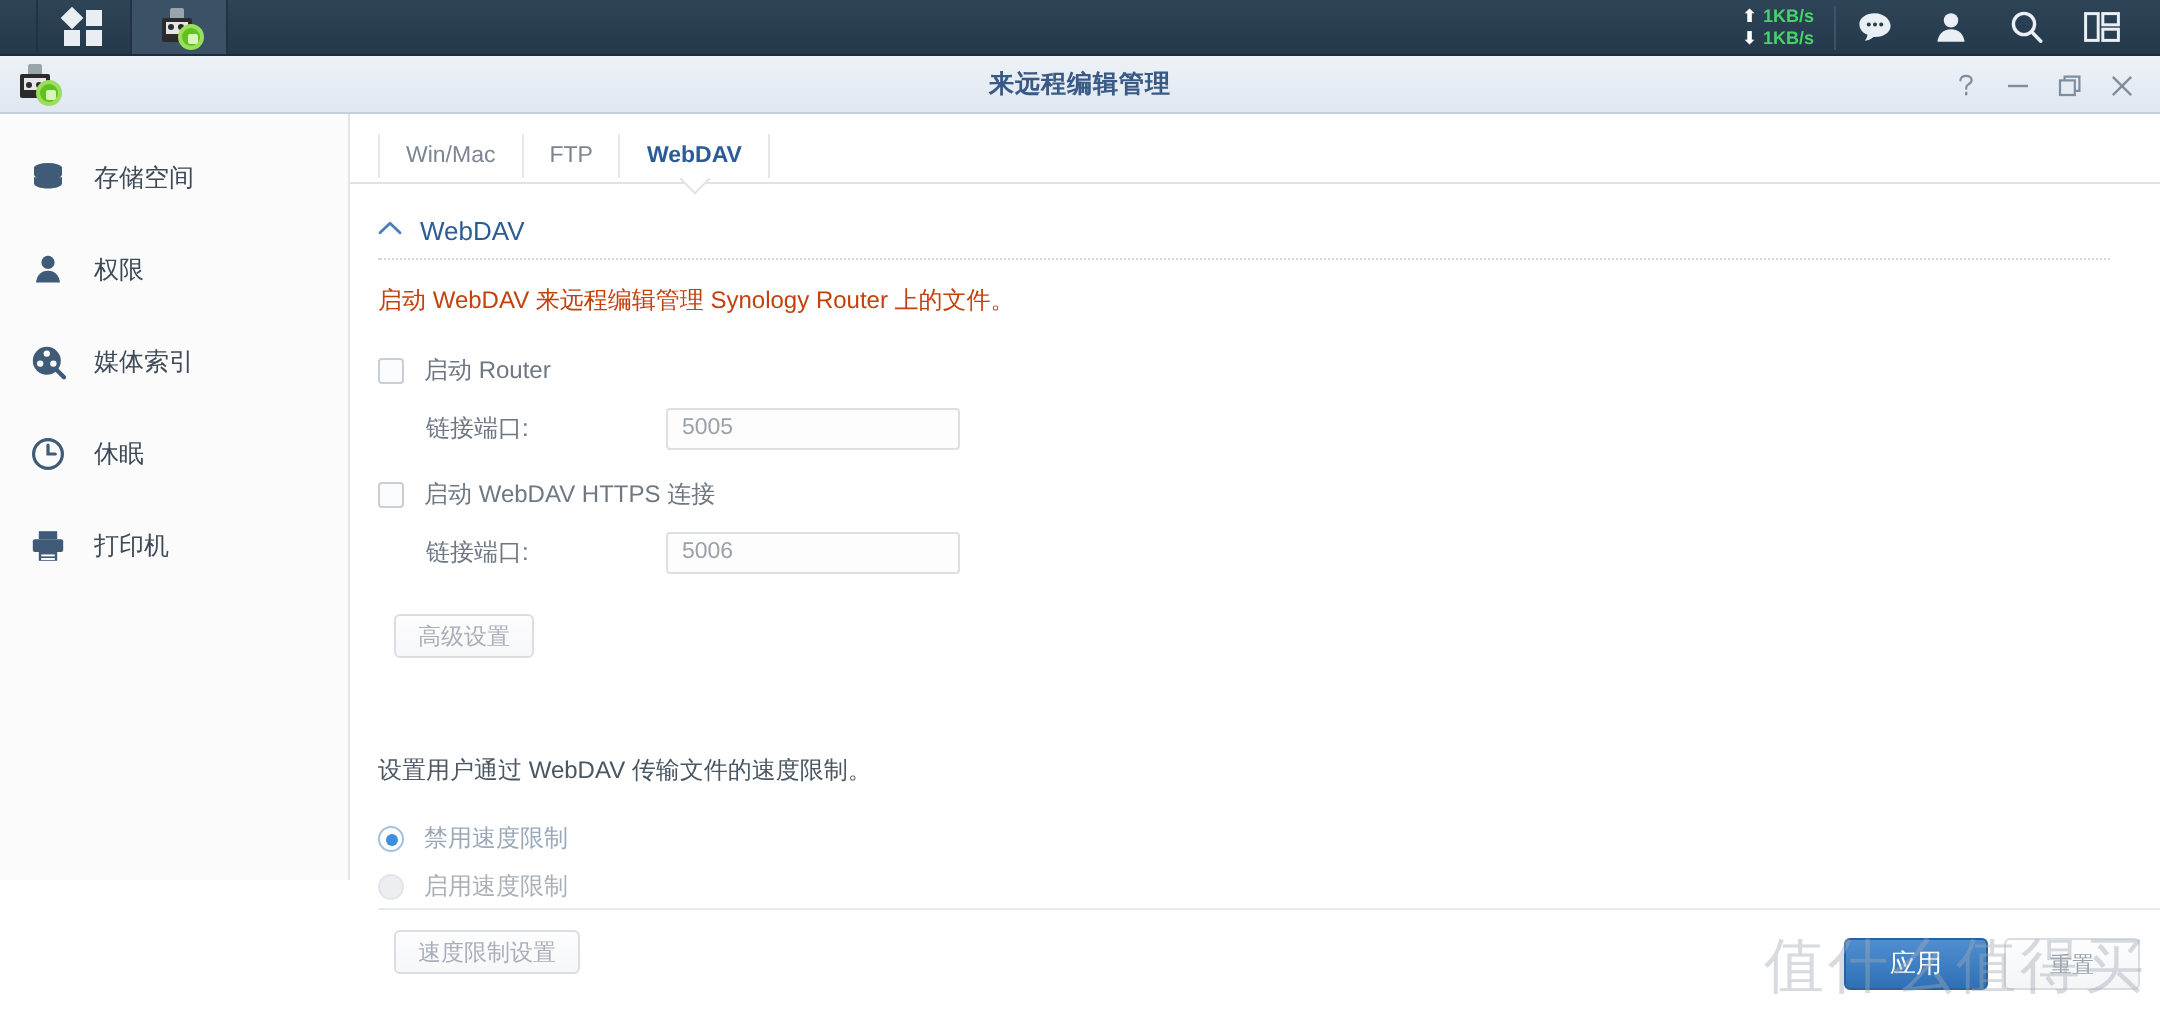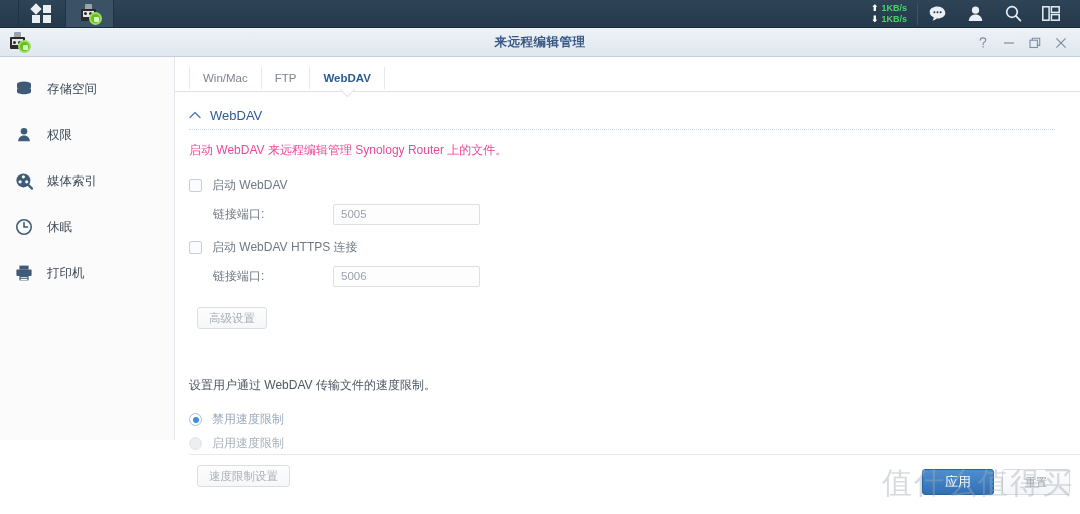--- a/index.html
+++ b/index.html
@@ -147,21 +147,21 @@
   .sect-head {
     display:flex; align-items:center; gap:9px;
     font-size: 13px; color:#2c5c93;
     padding-bottom: 6px;
   }
   .chev { font-size:11px; color:#4b7fb5; display:inline-block; transform: translateY(-1px);}
   .sect-rule {
     border-bottom: 1px dotted #d3d9e0;
     width: 866px; margin-bottom: 12px;
   }
-  .desc { font-size: 12px; color:#ec4899; margin-bottom: 14px; }
+  .desc { font-size: 12px; color:#c2410c; margin-bottom: 14px; }
 
   .row { display:flex; align-items:center; height: 24px; margin-bottom: 4px; }
   .cb {
     width: 13px; height:13px; border:1px solid #c9ced6; background:#fbfcfd;
     border-radius:2px; flex:none; margin-right: 10px;
   }
   .cb-label { font-size: 12px; color:#6e7884; }
 
   .portrow { display:flex; align-items:center; height: 26px; margin: 4px 0 8px 24px; }
   .port-label { font-size:12px; color:#6e7884; width: 120px; }
@@ -419,21 +419,21 @@
               </svg>
           </span>
           <span>WebDAV</span>
         </div>
         <div class="sect-rule"></div>
 
         <div class="desc">启动 WebDAV 来远程编辑管理 Synology Router 上的文件。</div>
 
         <div class="row">
           <span class="cb"></span>
-          <span class="cb-label">启动 WebDAV</span>
+          <span class="cb-label">启动 Router</span>
         </div>
 
         <div class="portrow">
           <span class="port-label">链接端口:</span>
           <div class="port-input">5005</div>
         </div>
 
         <div class="row">
           <span class="cb"></span>
           <span class="cb-label">启动 WebDAV HTTPS 连接</span>

